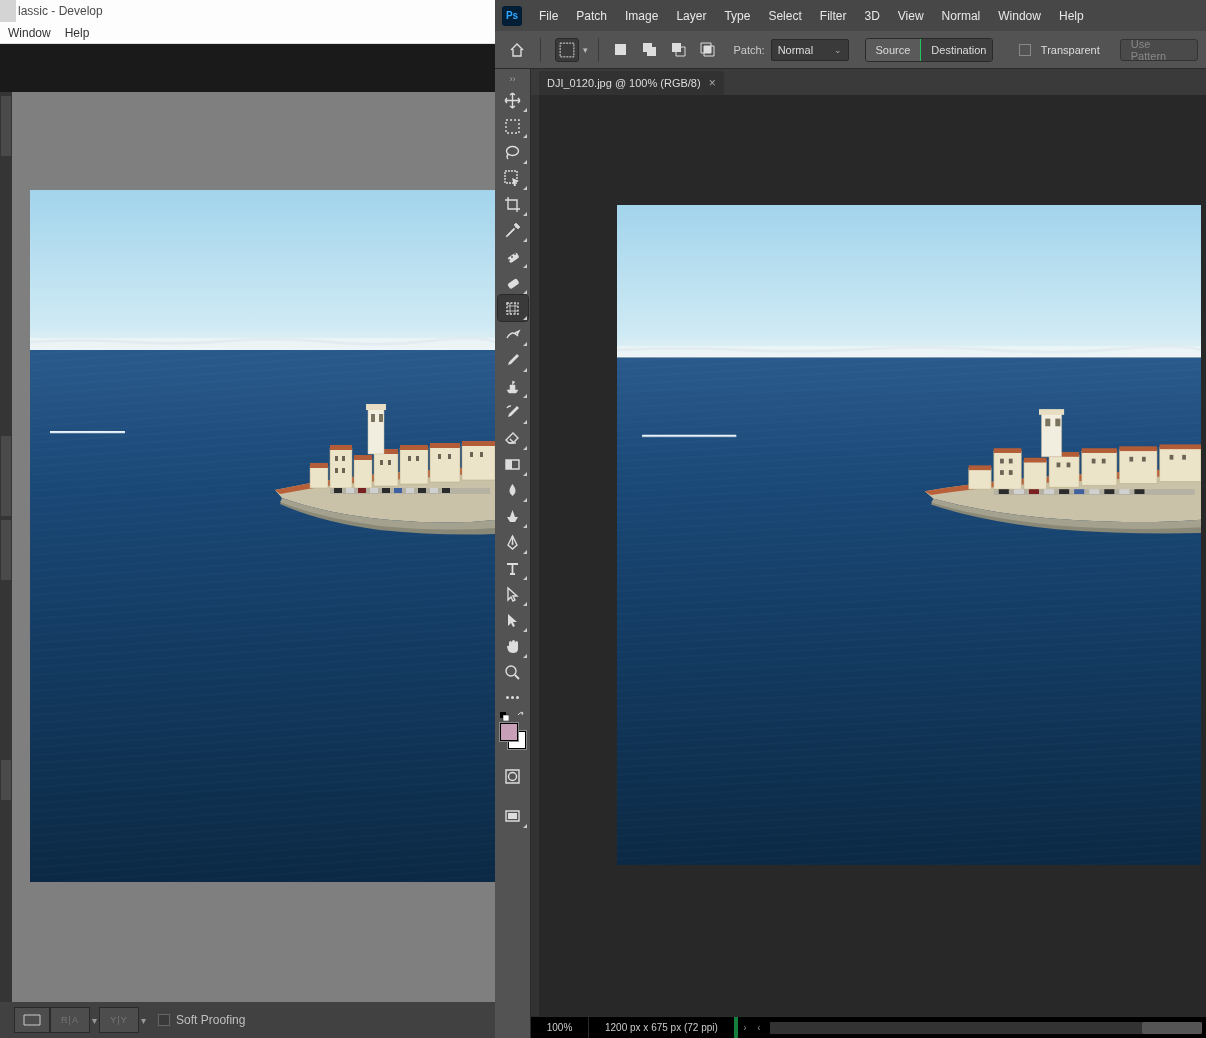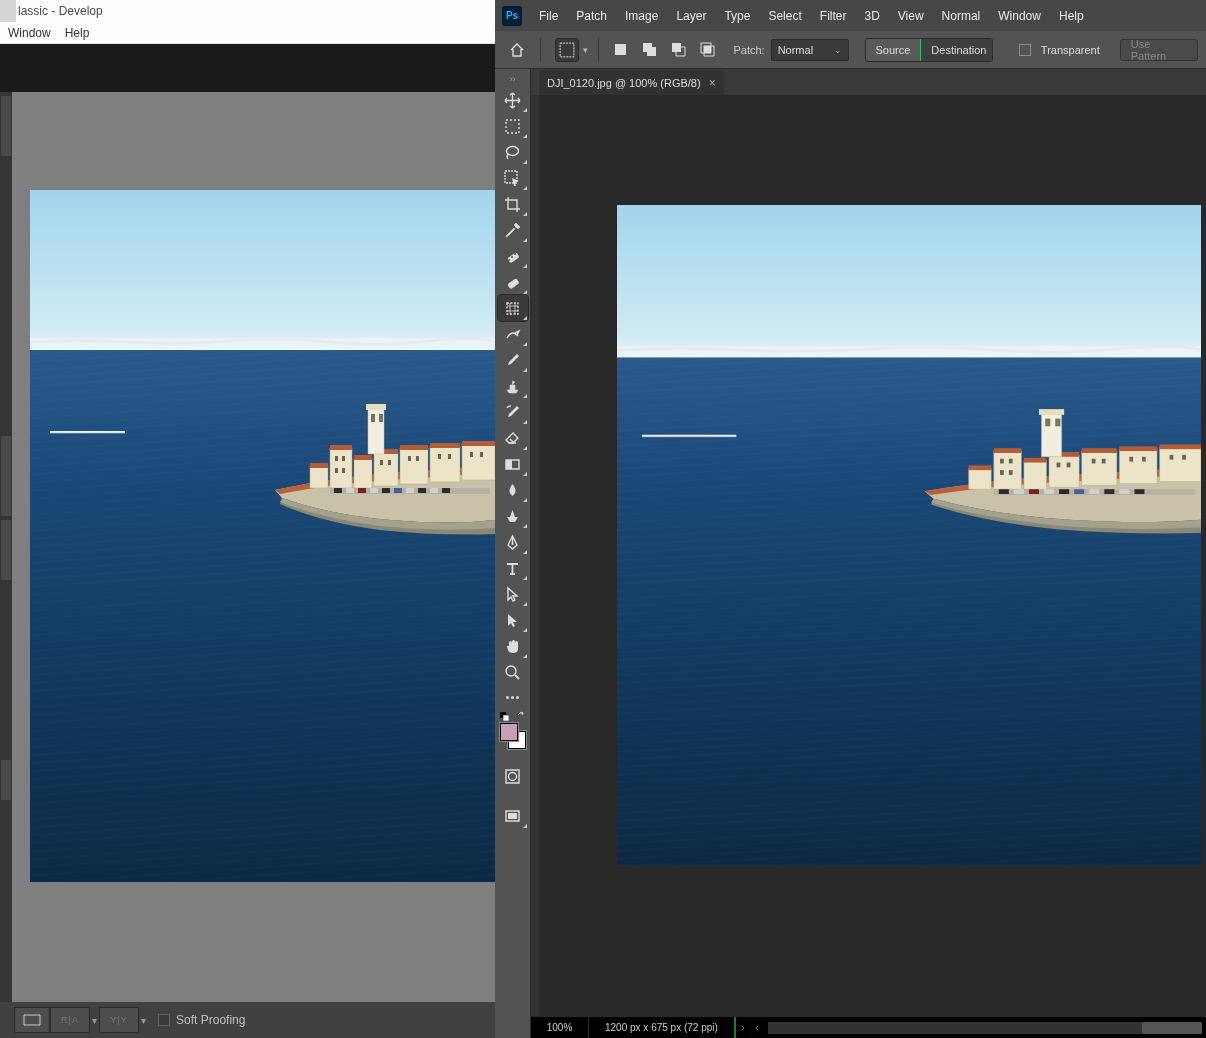--- a/index.html
+++ b/index.html
@@ -64,21 +64,21 @@
 
   .ps-doc { flex:1; display:flex; flex-direction:column; background:#323232; }
   .ps-tabs { height:26px; background:#3a3a3a; display:flex; align-items:flex-end; padding-left:8px; }
   .ps-tab { height:24px; background:#323232; color:#ddd; font-size:11px; display:flex; align-items:center; padding:0 8px; border-top-left-radius:3px; border-top-right-radius:3px; gap:8px; }
   .ps-tab .x { color:#aaa; font-size:12px; cursor:default; }
   .ps-canvas { flex:1; background:#282828; position:relative; overflow:hidden; }
   .ps-canvas .img { position:absolute; left:86px; top:110px; width:584px; height:660px; }
   .ps-ruler-v { position:absolute; left:0; top:0; width:8px; height:100%; background:#323232; }
   .ps-statusbar { height:22px; background:#000000; color:#ccc; font-size:10px; display:flex; align-items:center; border-top:1px solid #2a2a2a; }
   .ps-zoom { width:58px; text-align:center; border-right:1px solid #2a2a2a; height:100%; display:flex; align-items:center; justify-content:center; }
-  .ps-dims { padding:0 16px; border-right:2px solid #15803d; height:100%; display:flex; align-items:center; }
+  .ps-dims { padding:0 16px; border-right:4px solid #15803d; height:100%; display:flex; align-items:center; }
   .ps-arrow { width:14px; text-align:center; color:#888; }
   .ps-hscroll-track { flex:1; height:12px; margin:0 4px; background:#323232; position:relative; }
   .ps-hscroll-thumb { position:absolute; right:0; top:0; width:60px; height:100%; background:#555; border-radius:2px; }
 
   
   svg line, svg rect, svg circle, svg path, svg polygon { vector-effect: non-scaling-stroke; }
 </style>
 </head>
 <body>
 

